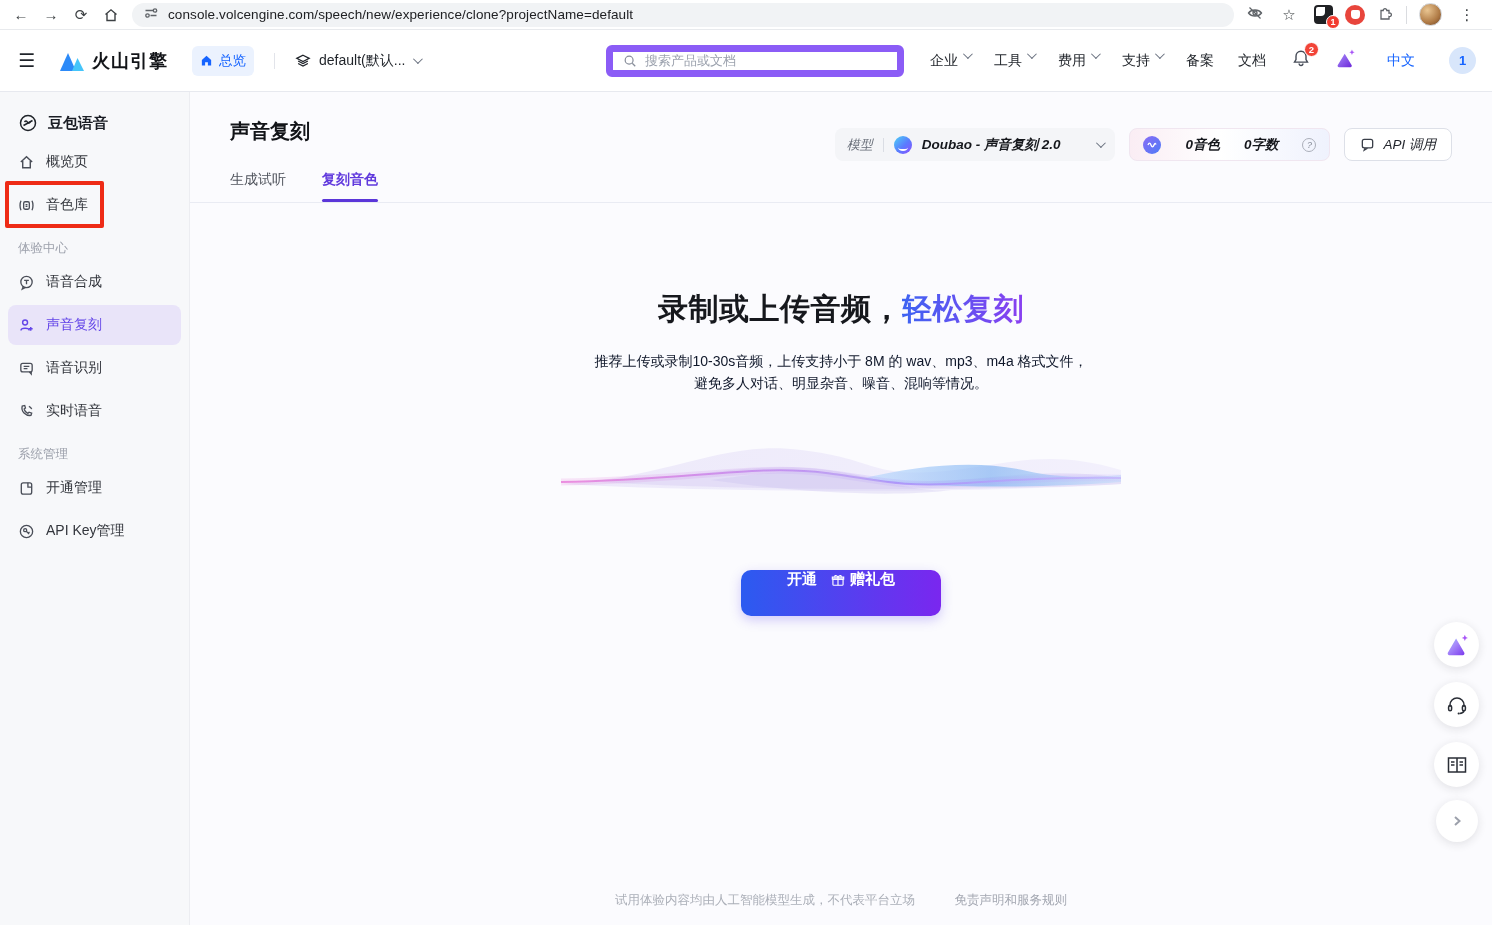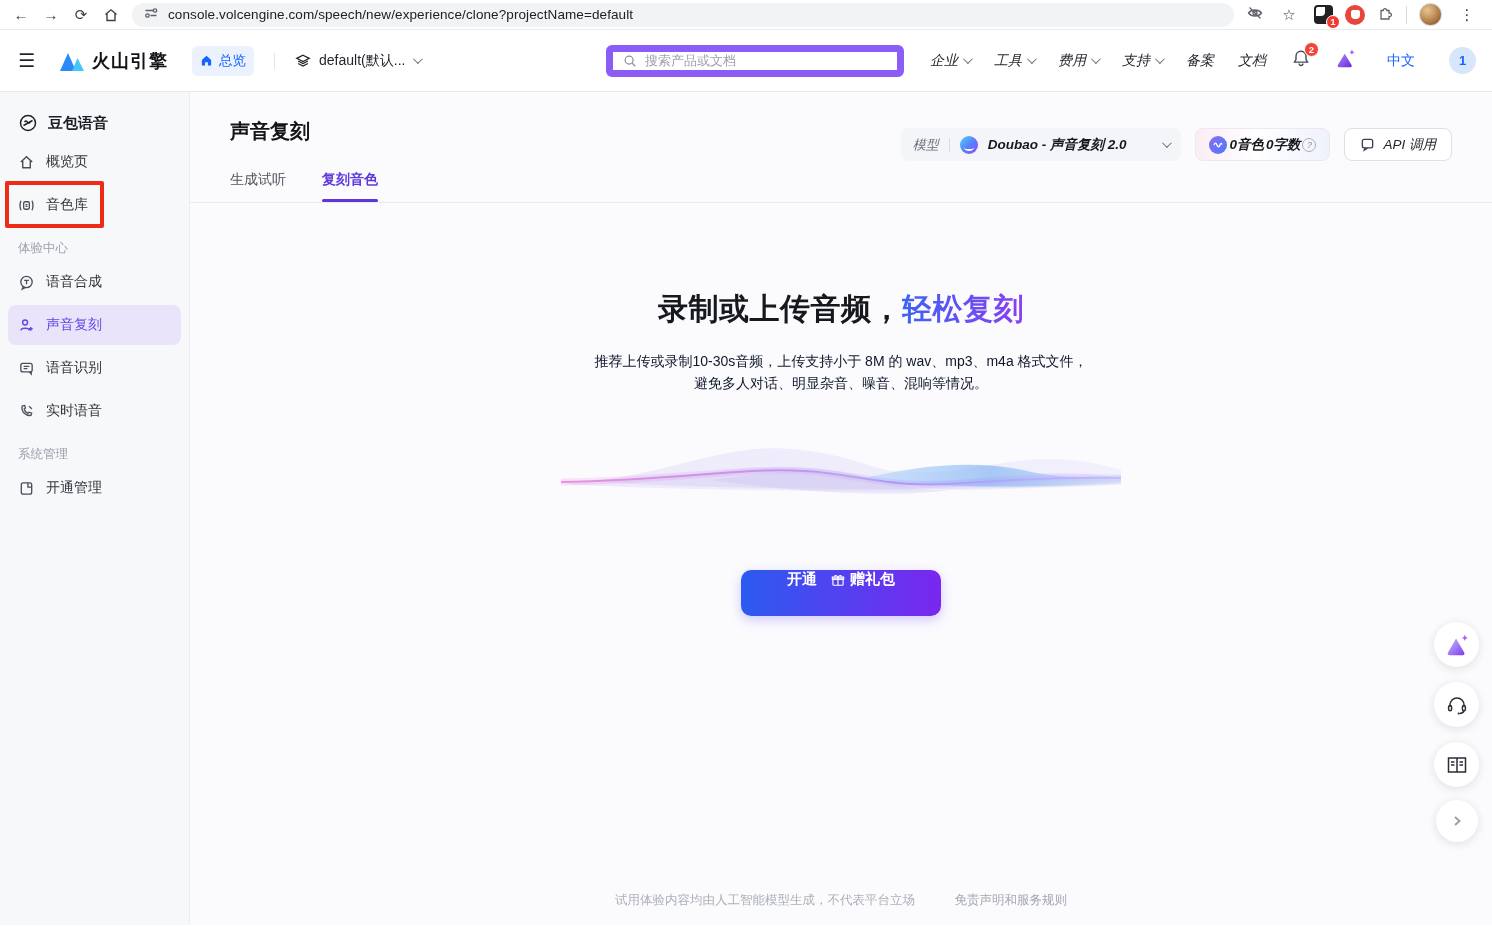--- a/index.html
+++ b/index.html
@@ -26,21 +26,21 @@
   .logo { display:flex; align-items:center; gap:7px; margin-left:16px; cursor:pointer; }
   .logo-text { font-size:18px; font-weight:800; color:#121418; letter-spacing:1px; }
   .overview-pill { display:flex; align-items:center; gap:6px; background:#EBF2FE; color:#1664FF; border-radius:6px; padding:6px 8px; font-size:13.5px; margin-left:24px; cursor:pointer; }
   .nav-divider { width:1px; height:16px; background:#E2E4EA; margin:0 20px; }
   .project-selector { display:flex; align-items:center; gap:8px; font-size:14px; color:#1F2329; cursor:pointer; }
   .caret { width:7px; height:7px; border-right:1.5px solid #6B7280; border-bottom:1.5px solid #6B7280; transform:rotate(45deg) translateY(-2px); display:inline-block; }
   .search-box { margin-left:auto; width:298px; height:32px; border:7px solid #8b5cf6; border-radius:6px; background:#fff; display:flex; align-items:center; gap:8px; padding:0 10px; }
   .search-box input { border:none; outline:none; flex:1; font-size:13px; color:#333; background:transparent; }
   .search-box input::placeholder { color:#9BA1AD; }
   .nav-menus { display:flex; align-items:center; gap:24px; margin-left:26px; }
-  .nav-menu { display:flex; align-items:center; gap:5px; font-size:14px; color:#1F2329; cursor:pointer; white-space:nowrap;font-style:italic; }
+  .nav-menu { display:flex; gap:5px; font-size:14px; color:#1F2329; cursor:pointer; white-space:nowrap; }
   .bell-wrap { position:relative; margin-left:2px; cursor:pointer; }
   .bell-badge { position:absolute; top:-7px; right:-9px; min-width:15px; height:15px; background:#F24438; color:#fff; font-size:9.5px; font-weight:bold; border-radius:8px; display:flex; align-items:center; justify-content:center; padding:0 3px; border:1.5px solid #fff; }
   .lang { font-size:14px; color:#1664FF; margin-left:6px; cursor:pointer; white-space:nowrap; }
   .user-avatar { width:27px; height:27px; border-radius:50%; background:#D8E6FB; color:#1664FF; font-size:13px; font-weight:bold; display:flex; align-items:center; justify-content:center; margin-left:10px; cursor:pointer; }
 
   
   .app { display:flex; height:833px; }
   .sidebar { width:190px; background:#F7F8FA; border-right:1px solid #ECEDF1; padding-bottom:10px; }
   .main { flex:1; position:relative; background:#FBFBFE; }
 
@@ -61,21 +61,21 @@
   .tab.active { color:#6039DD; font-weight:600; }
   .tab.active::after { content:""; position:absolute; left:0; right:0; bottom:0; height:3px; border-radius:2px; background:#5B36D9; }
   .header-controls { position:absolute; top:36px; right:40px; display:flex; align-items:flex-start; gap:14px;font-style:italic; }
   .pill { height:33px; display:flex; align-items:center; border-radius:8px; }
   .model-pill { background:#F4F5F8; padding:0 12px; gap:10px; cursor:pointer; }
   .model-label { font-size:13px; color:#676D78; }
   .pill-divider { width:1px; height:14px; background:#DADDE4; }
   .doubao-logo { width:18px; height:18px; border-radius:50%; background:linear-gradient(135deg,#4FC3F7 10%,#5A7BFF 55%,#8E4DFF 100%); position:relative; }
   .doubao-logo::after { content:""; position:absolute; left:4px; top:8px; width:10px; height:5px; border-bottom:2px solid #fff; border-radius:50%; }
   .model-name { font-size:13.5px; font-weight:bold; color:#15171C; }
-  .usage-pill { border:1px solid #F0E6F0; background:linear-gradient(90deg,#FAEDF4,#FFFFFF 45%,#EFF2FD); padding:0 13px; gap:2px; cursor:pointer; }
+  .usage-pill { border:1px solid #F0E6F0; background:linear-gradient(90deg,#FAEDF4,#FFFFFF 45%,#EFF2FD); padding:0 13px; gap:24px; cursor:pointer; }
   .usage-ico { width:18px; height:18px; border-radius:50%; background:linear-gradient(135deg,#8A6CF5,#4E7BF7); display:flex; align-items:center; justify-content:center; }
   .usage-text { font-size:13.5px; font-weight:bold; color:#15171C; }
   .q-ico { width:14px; height:14px; border:1px solid #ABAFBA; border-radius:50%; color:#8A8F9B; font-size:9px; display:flex; align-items:center; justify-content:center; cursor:pointer; }
   .api-btn { background:#fff; border:1px solid #DDE0E8; padding:0 15px; gap:8px; font-size:13.5px; color:#22252C; cursor:pointer; }
 
   
   .hero { text-align:center; margin-top:86px; }
   .hero h1 { font-size:30px; font-weight:800; color:#16181D; letter-spacing:.5px; }
   .hero h1 .grad { background:linear-gradient(90deg,#3D63F2,#8A3FF0); -webkit-background-clip:text; background-clip:text; color:transparent; }
   .hero-desc { margin-top:20px; font-size:14px; color:#0f172a; line-height:22px; }
@@ -289,20 +289,28 @@
       <div class="side-section">系统管理</div>
 
       <div class="side-item">
         <svg width="17" height="17" viewBox="0 0 18 18" fill="none" stroke="#4A4E58" stroke-width="1.4">
             <rect x="3.5" y="3" width="11" height="12" rx="2"></rect>
             <path d="M10.5 3 v4.5 h4"></path>
           </svg>
         <span>开通管理</span>
       </div>
 
+      <div class="side-item">
+        <svg width="17" height="17" viewBox="0 0 18 18" fill="none" stroke="#4A4E58" stroke-width="1.4">
+            <circle cx="9" cy="9" r="6.5"></circle>
+            <circle cx="7.6" cy="7.6" r="1.6"></circle>
+            <path d="M8.8 8.8 L11.8 11.8 M10.8 10.8 l1.4-1.2"></path>
+          </svg>
+        <span>API Key管理</span>
+      </div>
     </div>
 
     <div class="main">
       <div class="page-title">声音复刻</div>
 
       <div class="tabs-row">
         <span class="tab">生成试听</span>
         <span class="tab active">复刻音色</span>
       </div>
 

